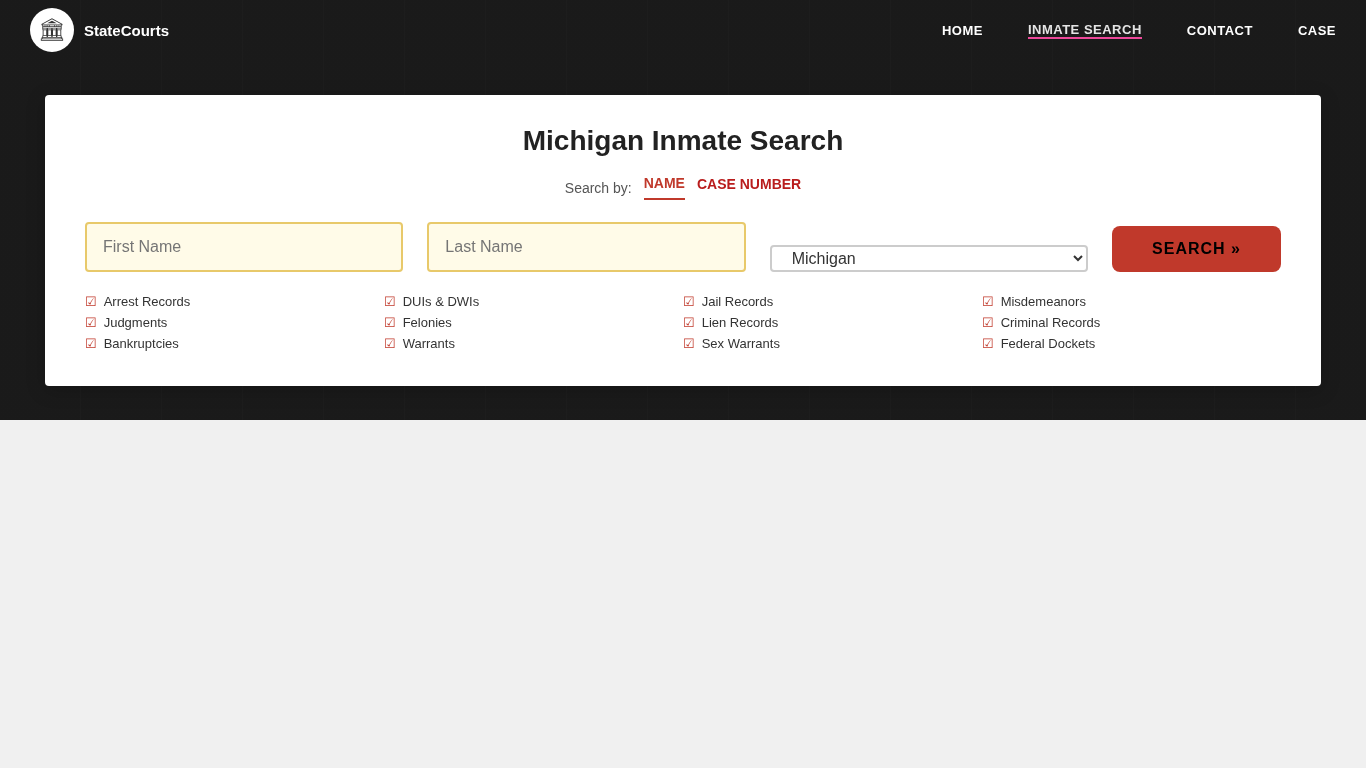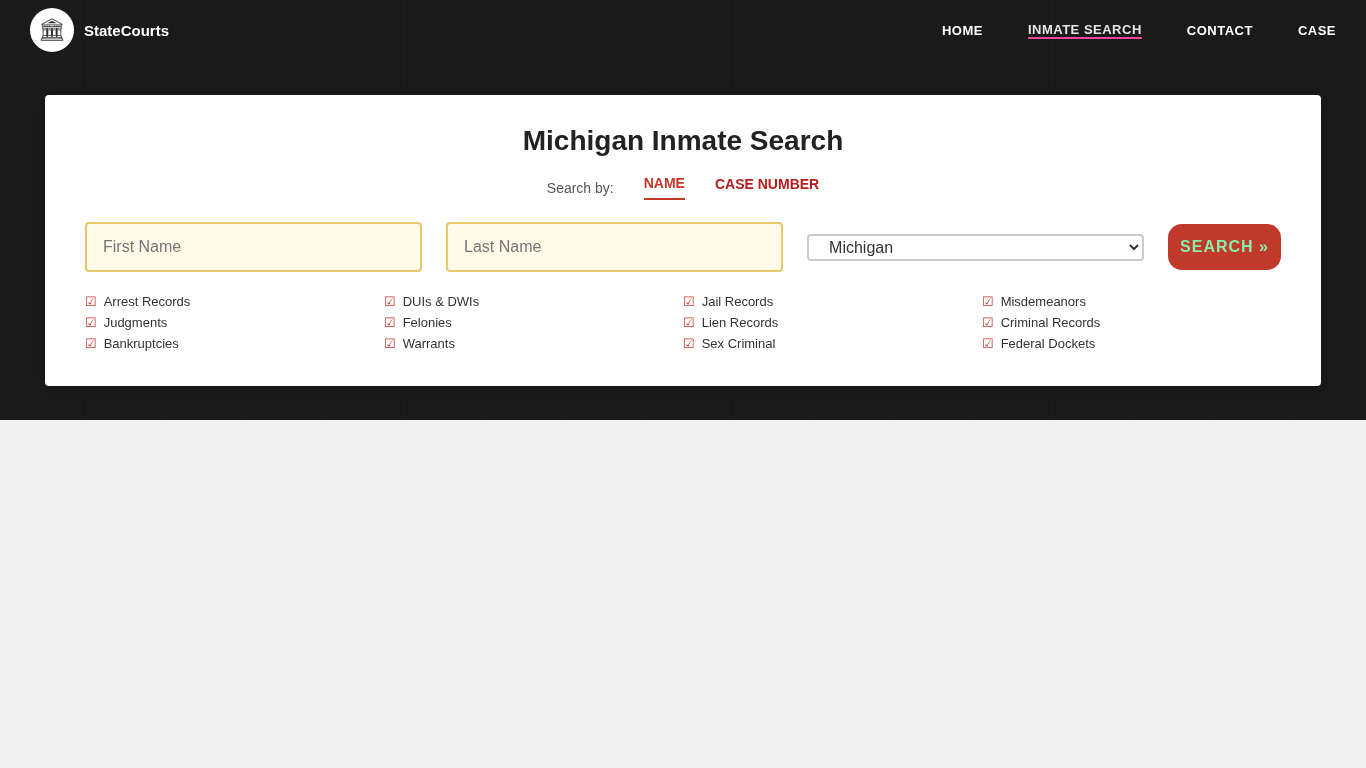--- a/index.html
+++ b/index.html
@@ -112,21 +112,21 @@
       text-align: center;
       font-size: 28px;
       font-weight: bold;
       color: #222;
       margin-bottom: 18px;
     }
     .search-by-row {
       display: flex;
       align-items: center;
       justify-content: center;
-      gap: 30px;
+      gap: 12px;
       margin-bottom: 22px;
     }
     .search-by-label {
       font-size: 14px;
       color: #555;
     }
     .search-tab {
       font-size: 14px;
       font-weight: bold;
       cursor: pointer;
@@ -136,21 +136,21 @@
       color: #c0392b;
       border-bottom: 2px solid #c0392b;
     }
     .search-tab.inactive {
       color: #b91c1c;
     }
     .search-fields {
       display: flex;
       gap: 24px;
       margin-bottom: 22px;
-      align-items: center;
+      align-items: flex-end;
     }
     .search-input {
       flex: 1;
       padding: 14px 16px;
       border: 2px solid #e8c96a;
       border-radius: 4px;
       font-size: 16px;
       color: #999;
       background: #fffbe8;
       outline: none;
@@ -160,27 +160,27 @@
       padding: 2px 16px;
       border: 2px solid #ccc;
       border-radius: 4px;
       font-size: 16px;
       color: #333;
       background: white;
       outline: none;
       appearance: auto;
     }
     .search-btn {
-      padding: 14px 12px;
+      padding: 14px 40px;
       background: #c0392b;
-      color: #86efac;
+      color: #000000;
       font-size: 16px;
       font-weight: bold;
       border: none;
-      border-radius: 14px;
+      border-radius: 8px;
       cursor: pointer;
       letter-spacing: 1px;
       white-space: nowrap;
     }
     .features-grid {
       display: grid;
       grid-template-columns: repeat(4, 1fr);
       gap: 6px 0;
     }
     .feature-item {
@@ -270,21 +270,21 @@
       <div class="feature-item">
         <span class="check-icon">☑</span>
         <span>Bankruptcies</span>
       </div>
       <div class="feature-item">
         <span class="check-icon">☑</span>
         <span>Warrants</span>
       </div>
       <div class="feature-item">
         <span class="check-icon">☑</span>
-        <span>Sex Criminal</span>
+        <span>Sex Warrants</span>
       </div>
       <div class="feature-item">
         <span class="check-icon">☑</span>
         <span>Federal Dockets</span>
       </div>
     </div>
   </div>
 </div>
 
 </body></html>

